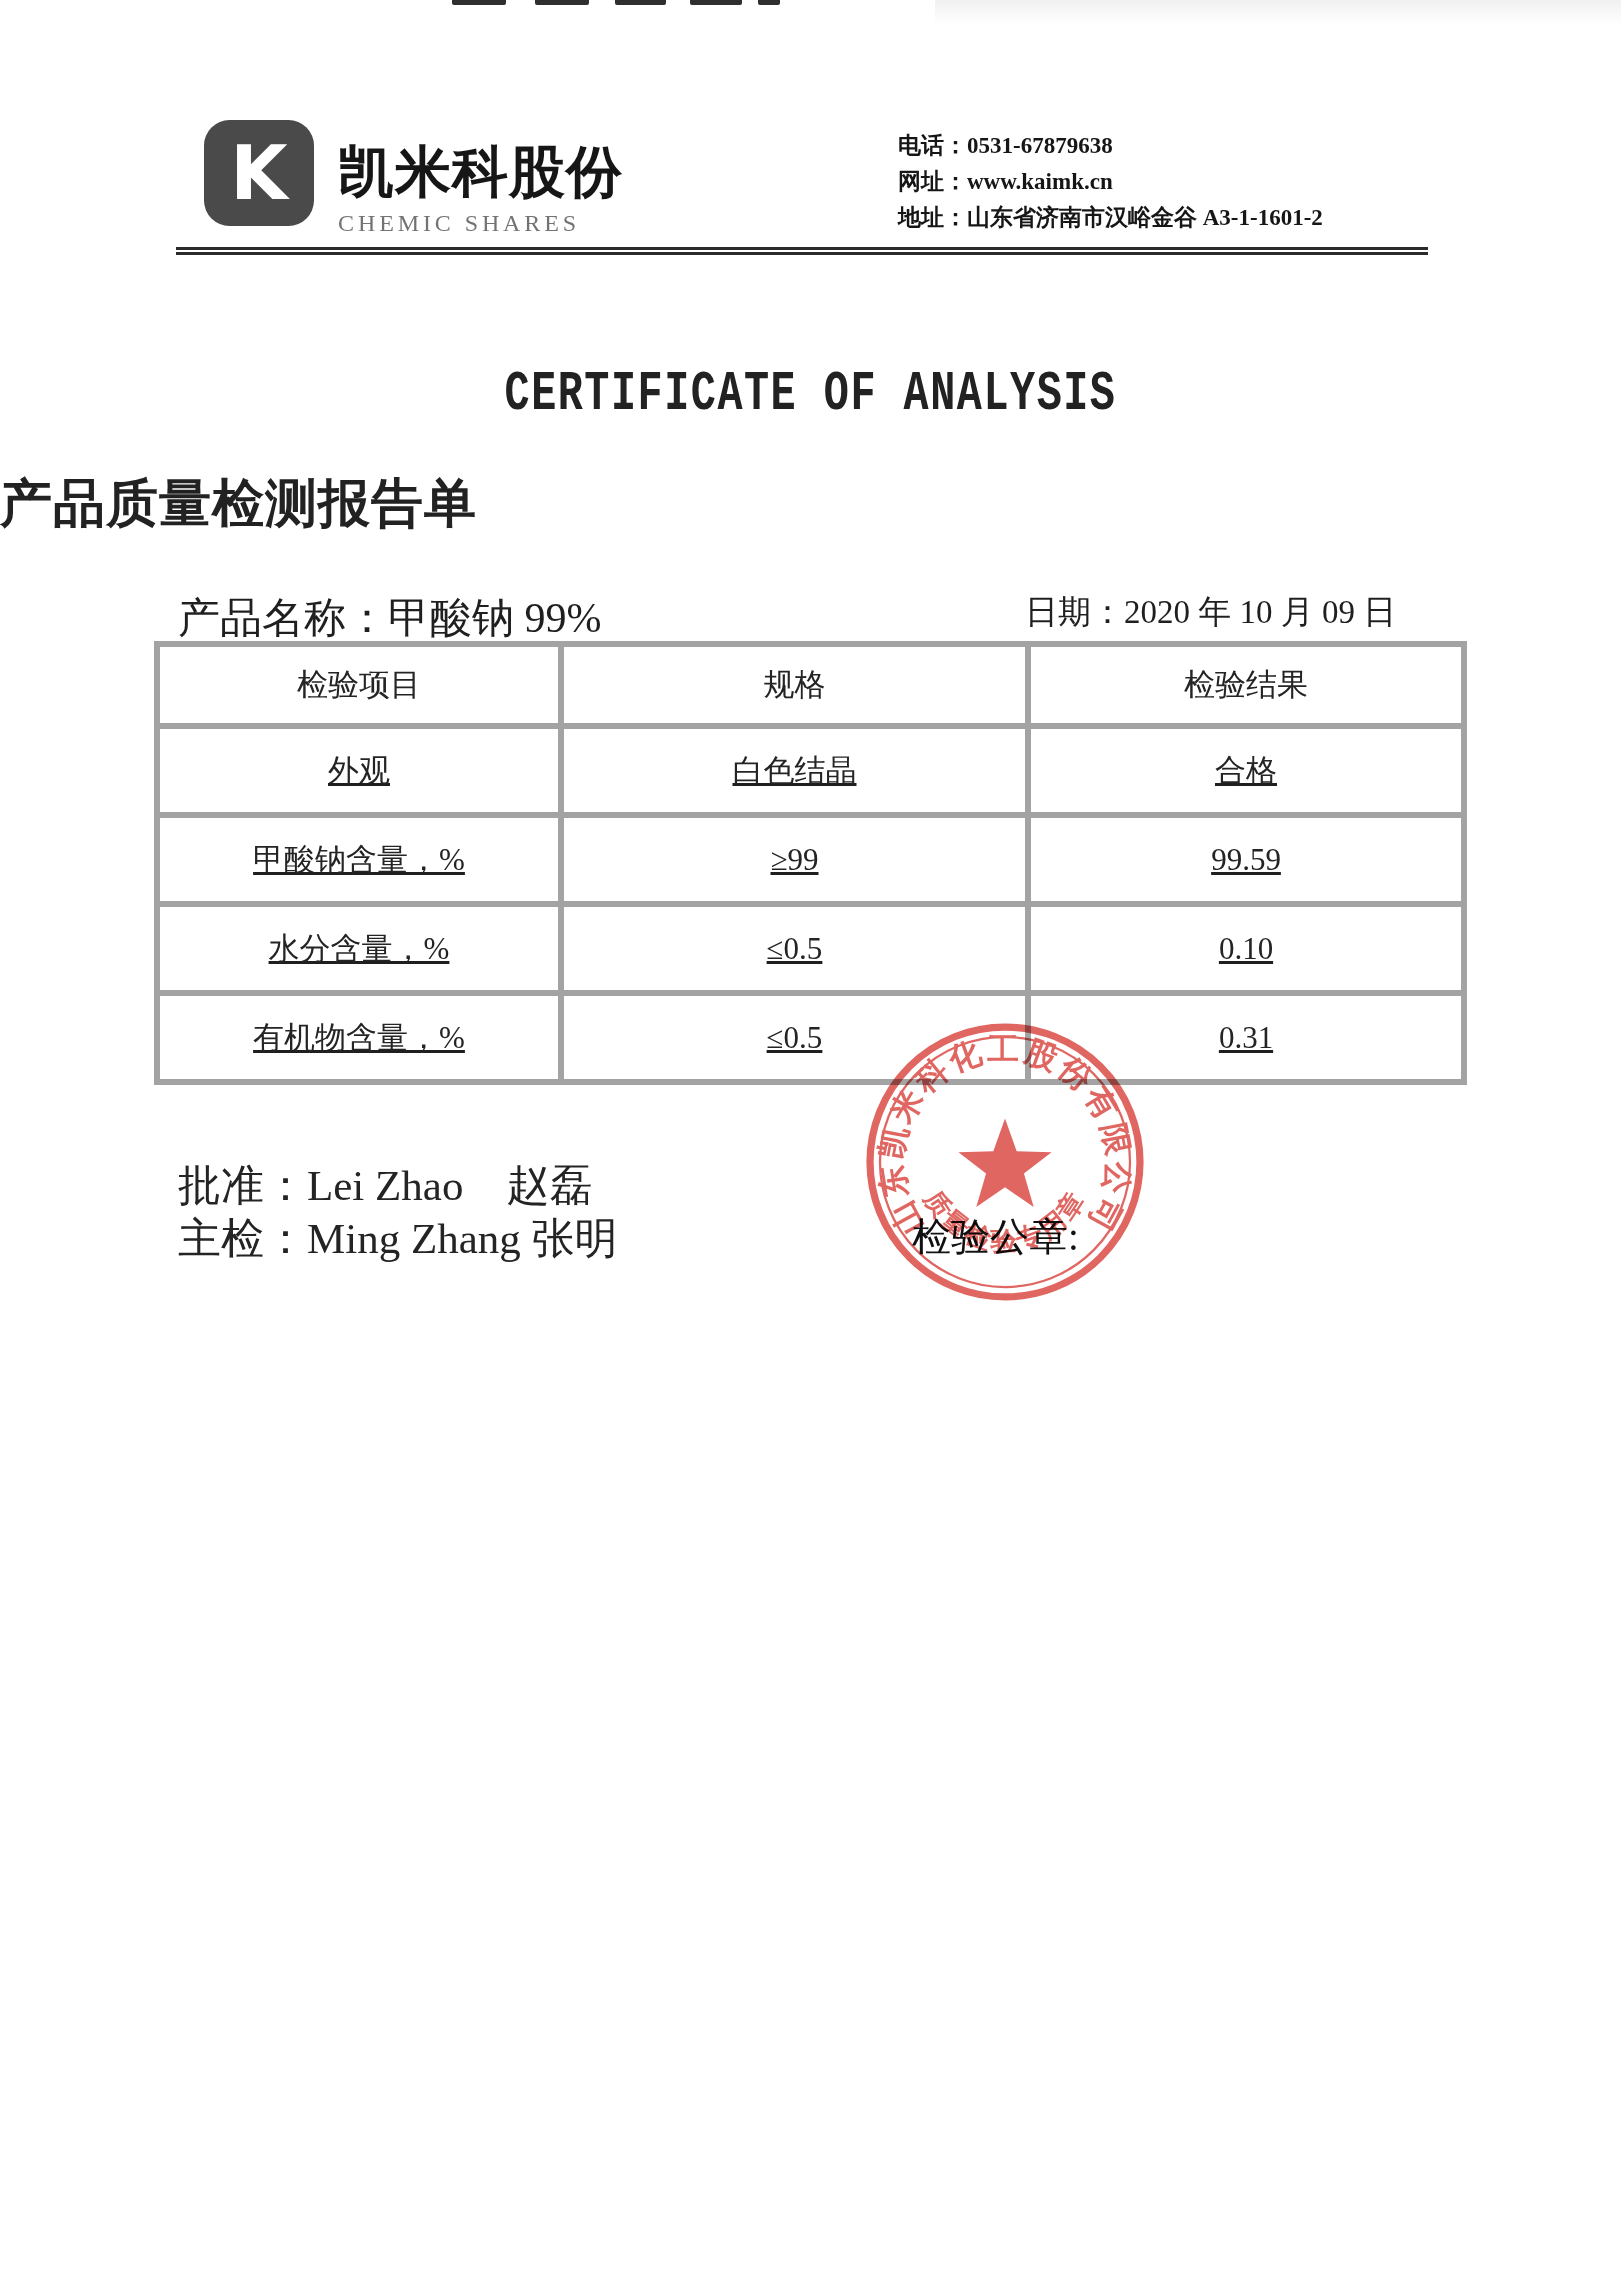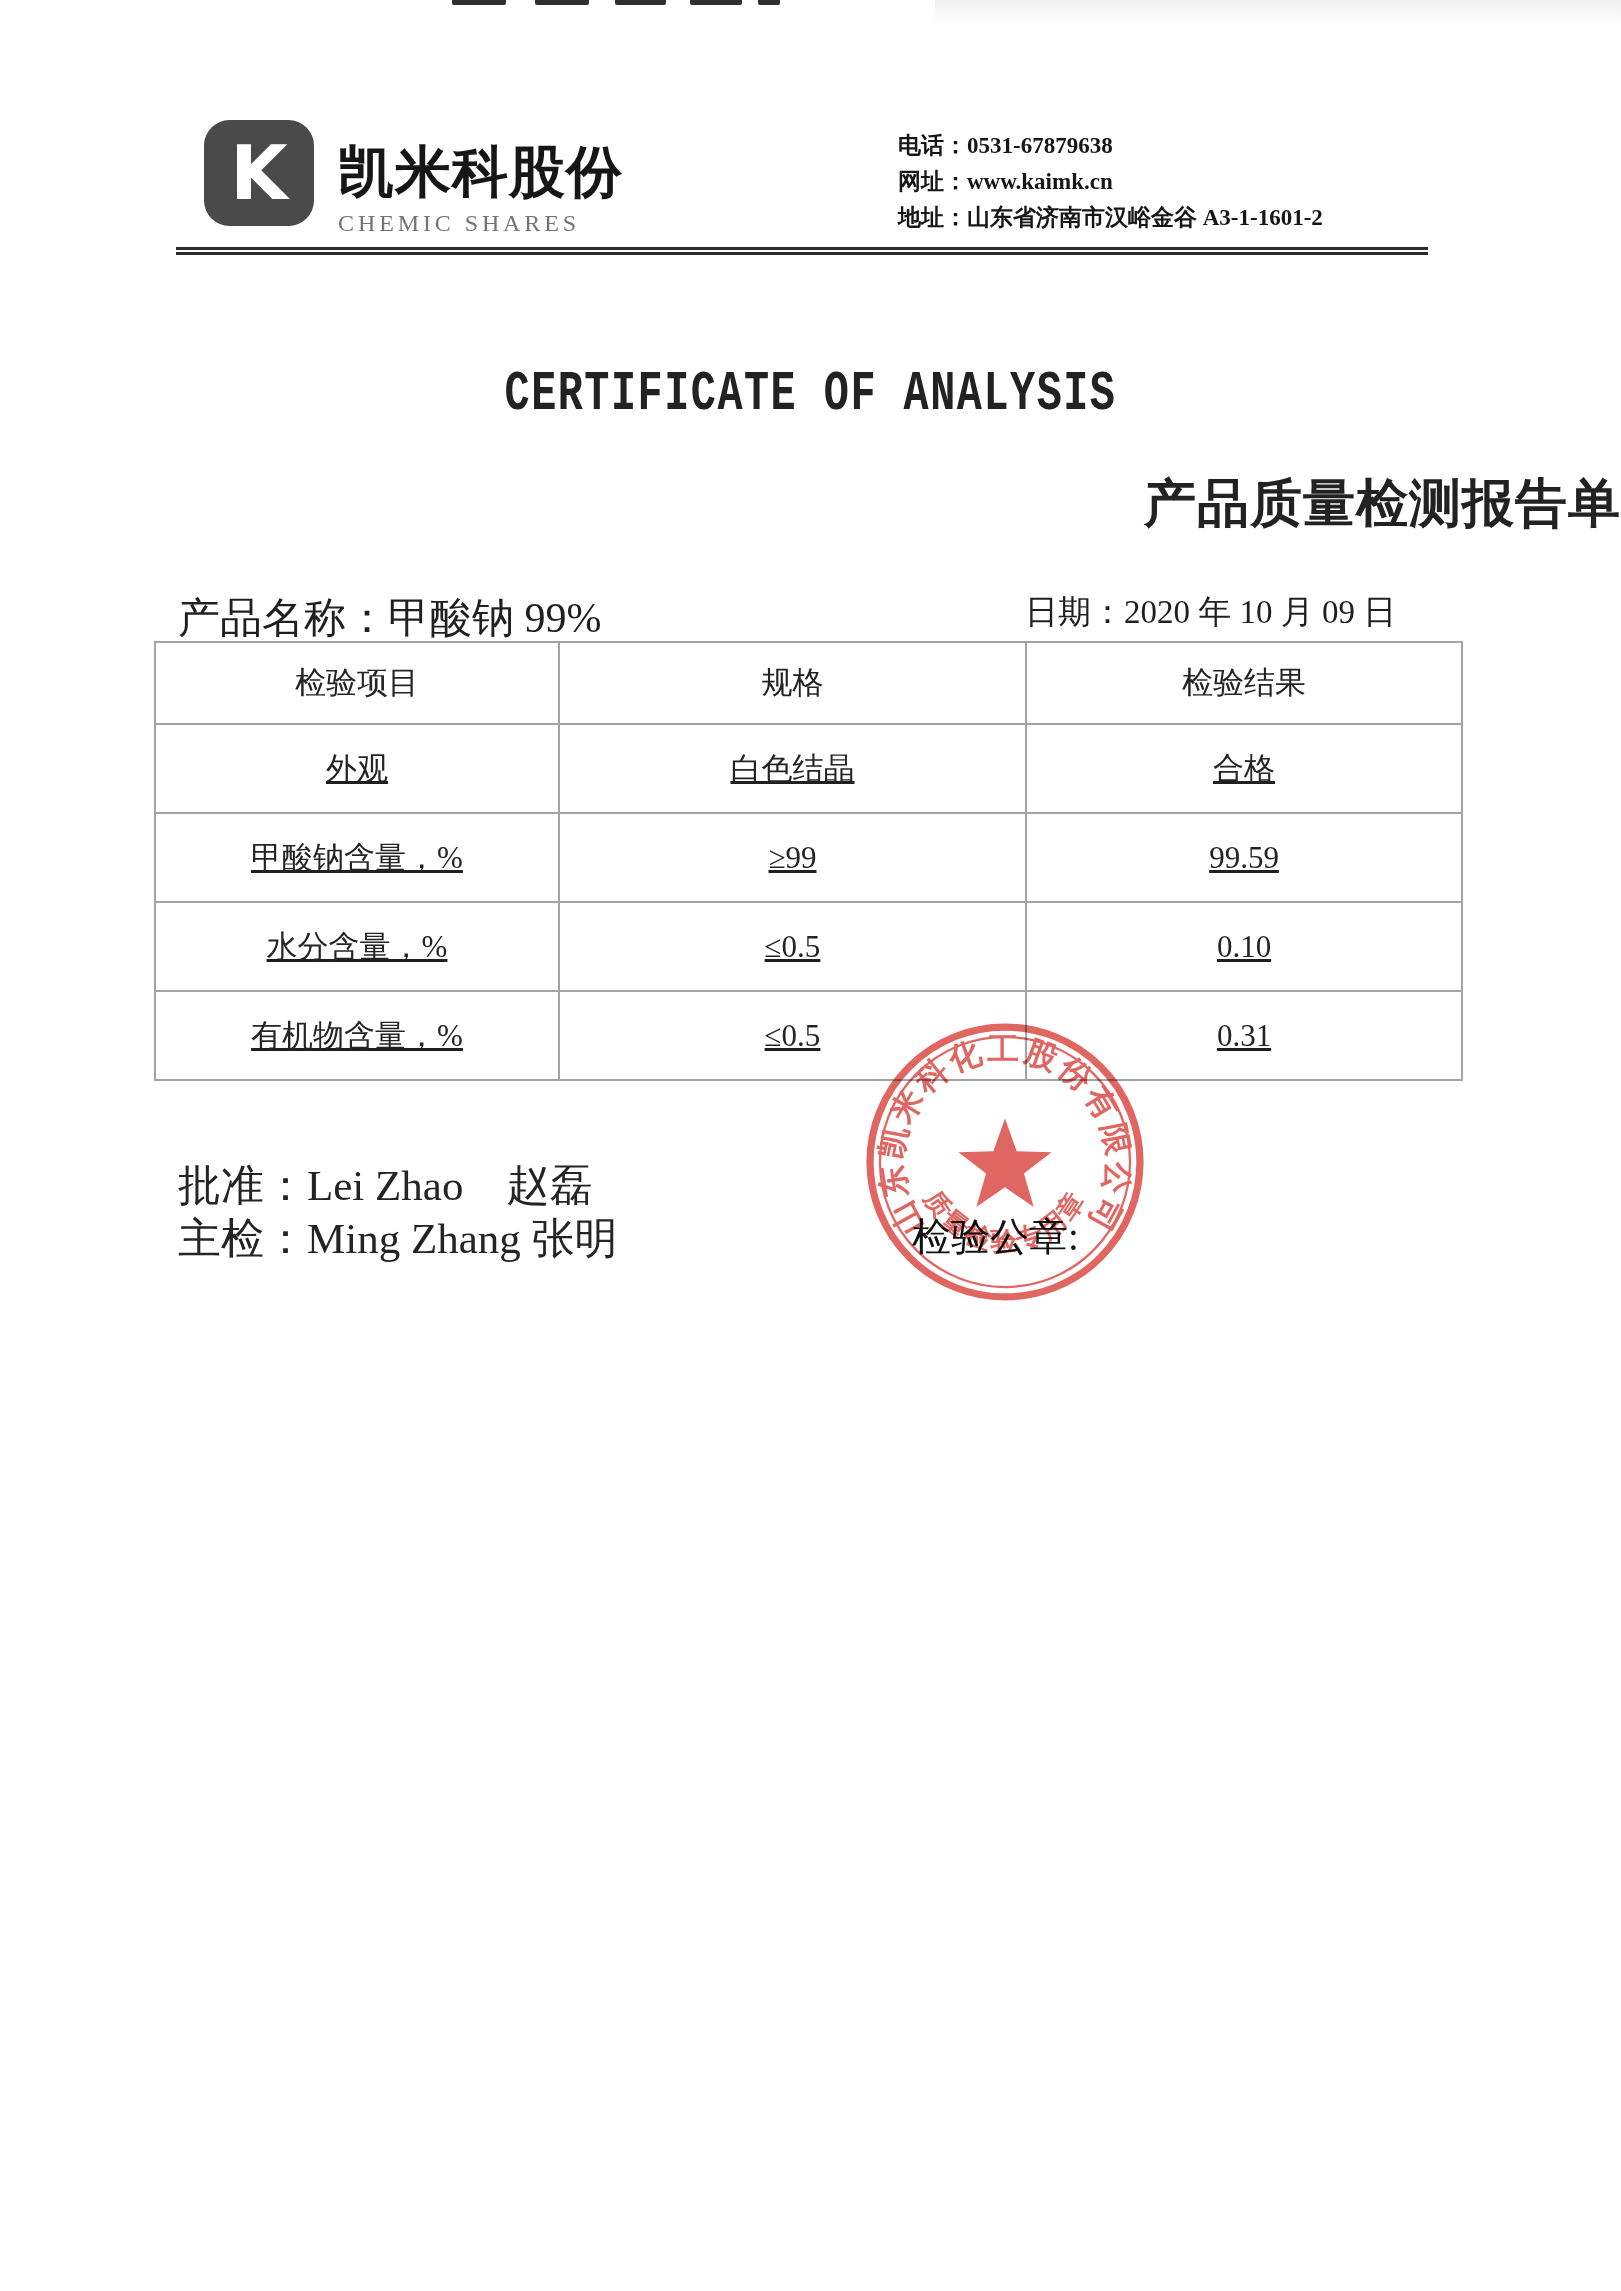--- a/index.html
+++ b/index.html
@@ -48,39 +48,39 @@
   .title-en {
     position: absolute; top: 363px; left: 0; width: 100%;
     text-align: center; margin: 0;
     font-family: "Liberation Mono", "DejaVu Sans Mono", monospace;
     font-size: 55px; font-weight: 600; letter-spacing: 2px;
     transform: scaleX(0.76); transform-origin: 50% 50%;
     color: #222222;
   }
   .title-cn {
     position: absolute; top: 469px; left: 0; width: 100%;
-    text-align: right; margin: 0;
+    text-align: left; margin: 0;
     font-size: 52px; font-weight: 600; letter-spacing: 1px; color: #222222;
   }
 
   
   .product-line { position: absolute; left: 178px; top: 590px; font-size: 42px; white-space: nowrap; }
   .date-line    { position: absolute; left: 1025px; top: 590px; font-size: 33px; white-space: nowrap; }
 
   
   table.analysis {
     position: absolute; left: 154px; top: 641px; width: 1307px;
     border-collapse: collapse; table-layout: fixed;
     border: 2.9px solid #3d3d3d;
   }
   table.analysis col.c1 { width: 404px; }
   table.analysis col.c2 { width: 467px; }
   table.analysis col.c3 { width: 436px; }
   table.analysis th, table.analysis td {
-    border: 2px solid #a3a3a3;
+    border: 6px solid #a3a3a3;
     text-align: center; vertical-align: middle;
     font-size: 31px; font-weight: 400; color: #242424;
     padding: 0;
   }
   table.analysis thead tr { height: 82px; }
   table.analysis tbody tr { height: 89px; text-decoration: underline; }
 
   
   .sig-block { position: absolute; left: 178px; top: 1166px; font-size: 43px; color: #242424; }
   .sig-line { white-space: nowrap; line-height: 39px; }

